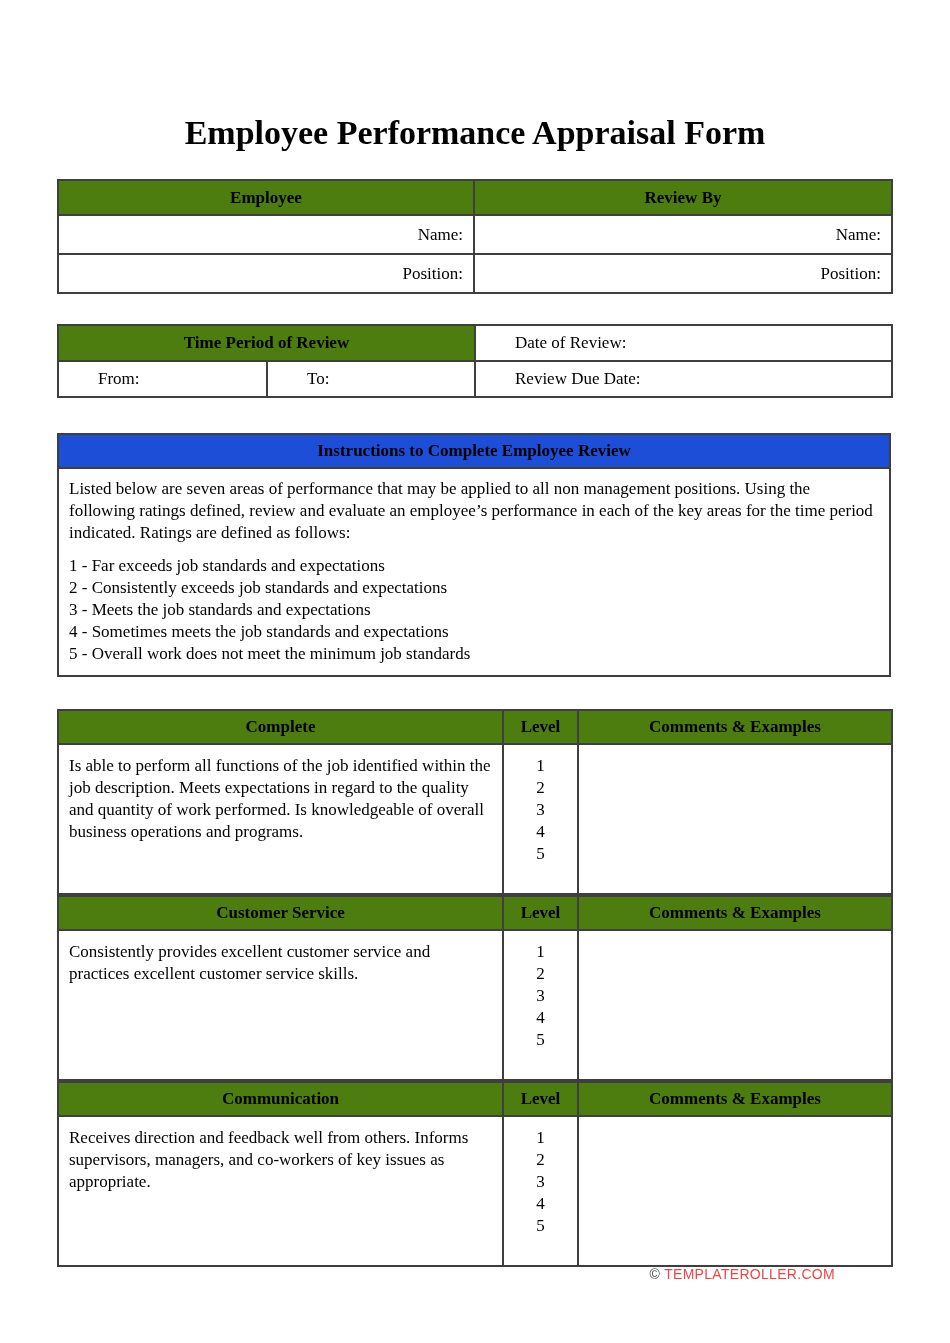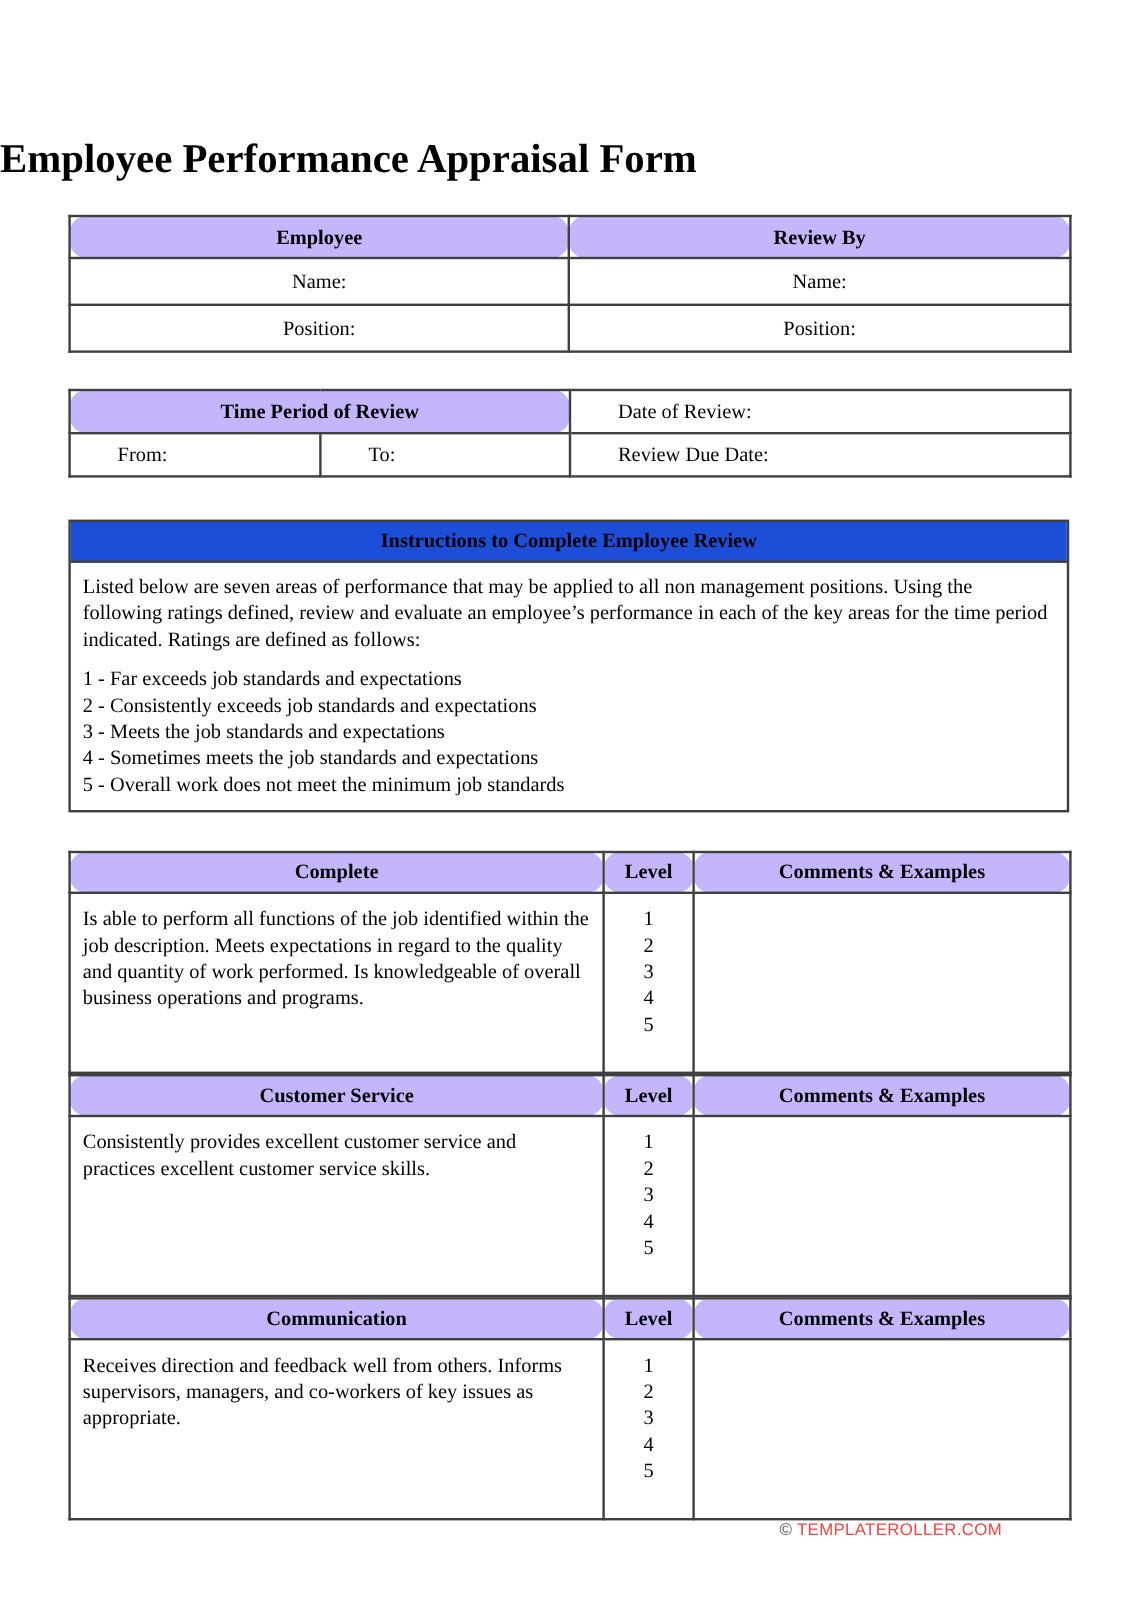--- a/index.html
+++ b/index.html
@@ -9,48 +9,47 @@
     width: 950px;
     height: 1343px;
     background: #ffffff;
     font-family: "Liberation Serif", serif;
     color: #000000;
     overflow: hidden;
   }
   .page-title {
     margin: 0;
     padding-top: 111px;
-    text-align: left;
+    text-align: center;
     font-size: 34px;
     font-weight: bold;
     line-height: 44px;
     font-family: "Liberation Serif", serif;
   }
   table.tbl {
     border-collapse: collapse;
     table-layout: fixed;
     width: 834px;
     margin-left: 57px;
   }
   table.tbl th, table.tbl td {
     border: 2px solid #3f3f3f;
     font-size: 17px;
     padding: 0 10px;
     overflow: hidden;
   }
   table.tbl th {
-    background: #c4b5fd;
+    background: #4d7c0f;
     font-weight: bold;
     text-align: center;
-    border-radius: 14px;
   }
   
   table.parties { margin-top: 24px; }
   table.parties th { height: 35px; }
-  table.parties td { height: 39px; text-align: center; font-weight: normal; vertical-align: middle; }
+  table.parties td { height: 39px; text-align: right; font-weight: normal; vertical-align: middle; }
   
   table.period { margin-top: 30px; }
   table.period th { height: 24px; }
   table.period td { height: 36px; vertical-align: middle; padding-left: 39px; }
   
   .instructions {
     width: 834px;
     margin-left: 57px;
     margin-top: 35px;
     border: 2px solid #3f3f3f;

